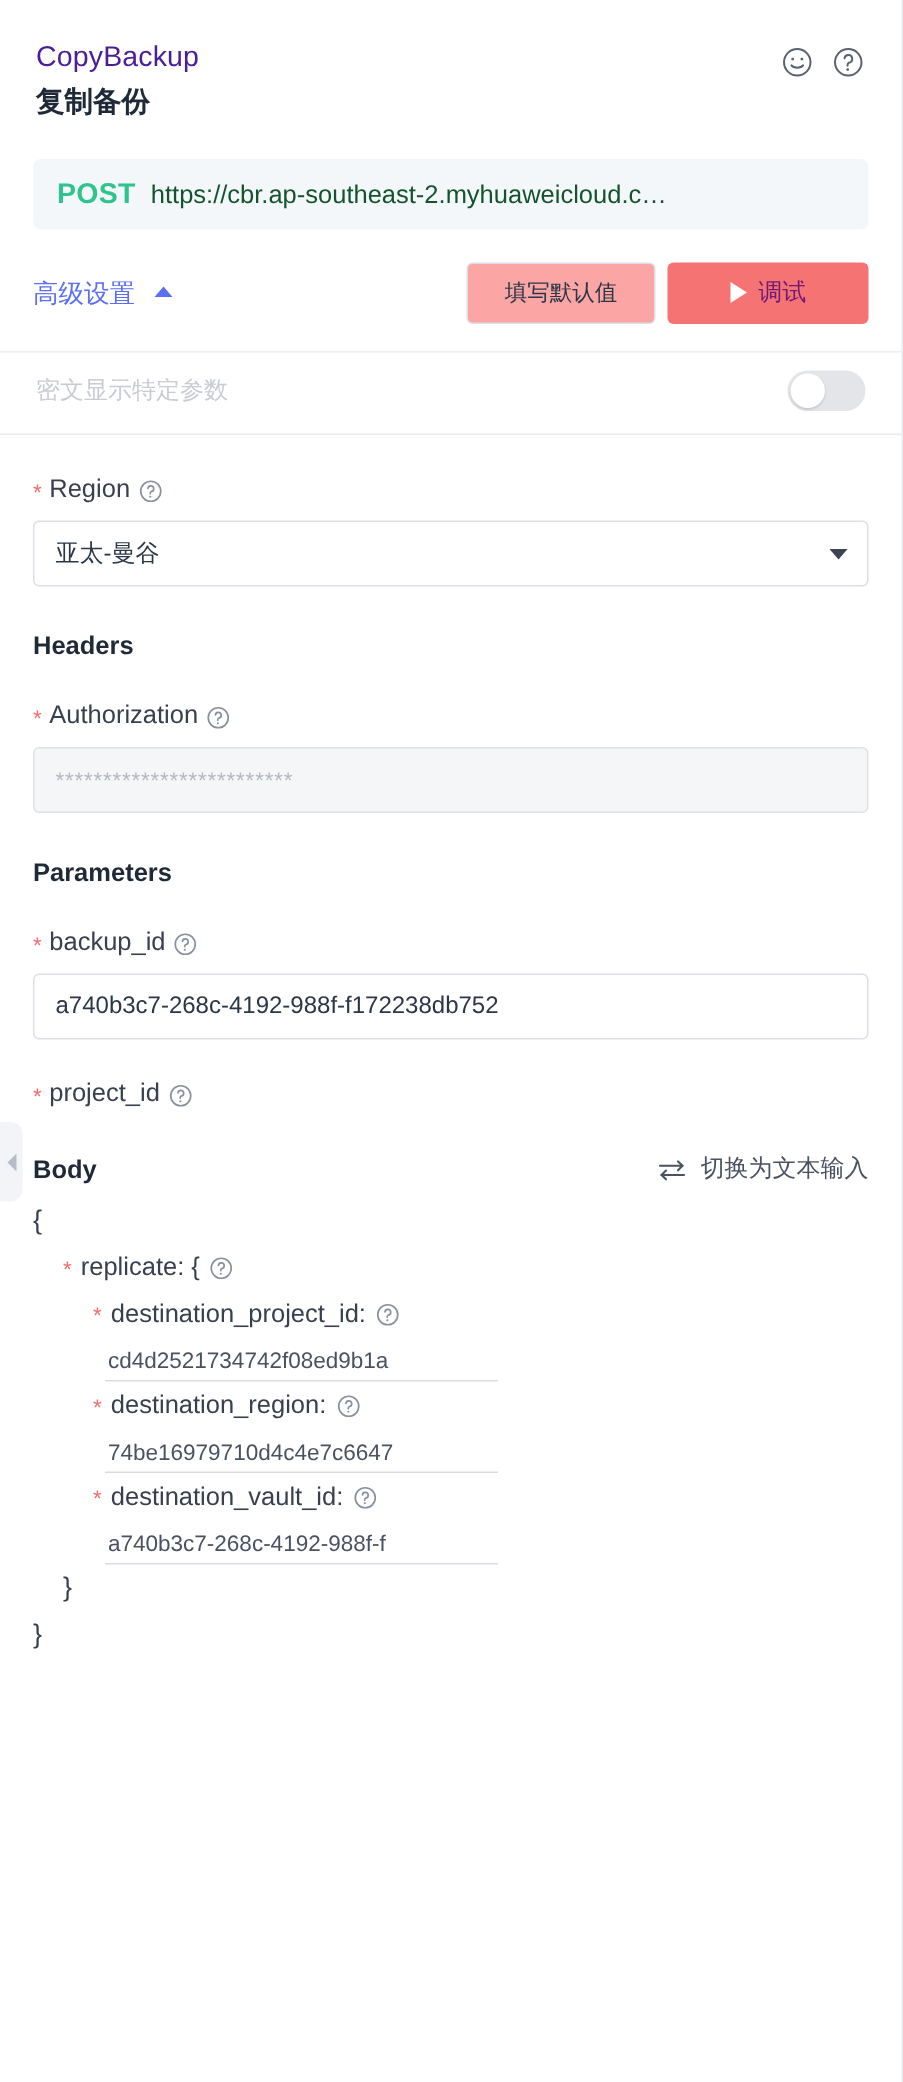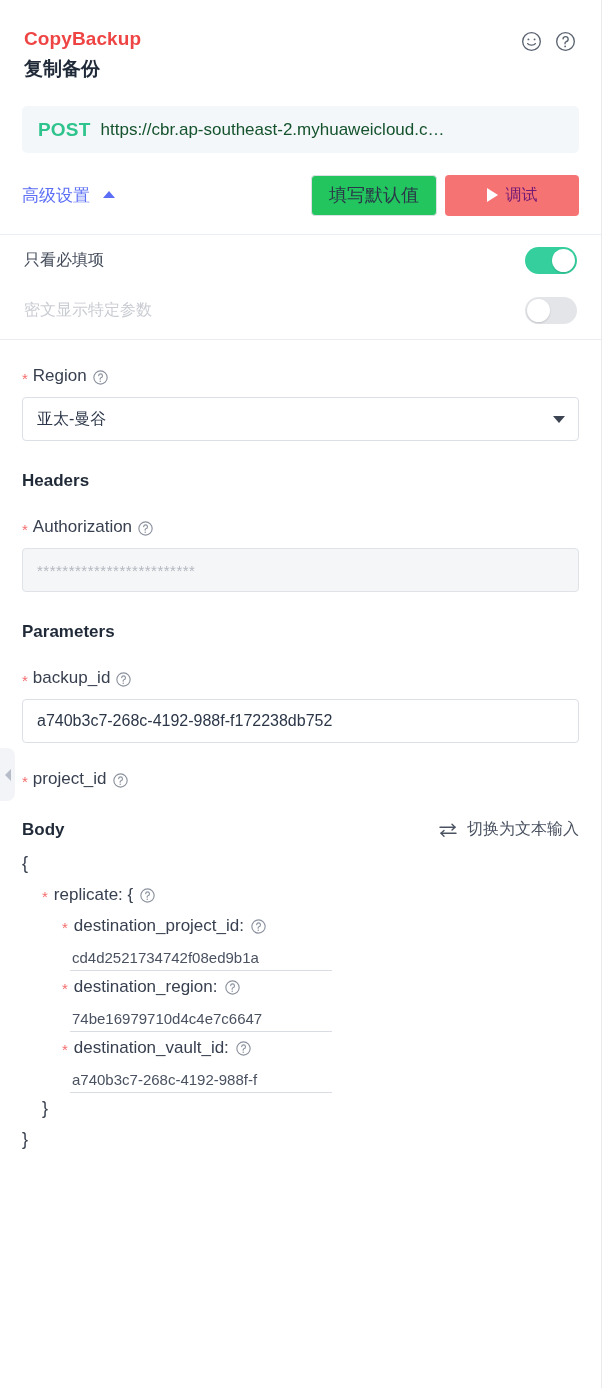--- a/index.html
+++ b/index.html
@@ -13,21 +13,21 @@
   #panel {
     position: relative;
     width: 602px; height: 1388px;
     background: #ffffff;
     border-right: 1px solid #e8eaec;
   }
 
   
   .header { padding: 26px 24px 0 24px; position: relative; }
   .api-name {
-    font-size: 19px; font-weight: bold; color: #ef4444;
+    font-size: 19px; font-weight: normal; color: #4c1d95;
     letter-spacing: .1px; line-height: 26px;
   }
   .api-cn {
     font-size: 19px; font-weight: bold; color: #1f2937;
     line-height: 30px; margin-top: 2px;
   }
   .header-icons {
     position: absolute; top: 30px; right: 24px;
     display: flex; gap: 11px; align-items: center;
   }
@@ -66,22 +66,22 @@
   .chev-up {
     display:inline-block; width:0;height:0;
     border-left:6px solid transparent;
     border-right:6px solid transparent;
     border-bottom:7px solid #5b6ef5;
     position: relative; top: -1px;
   }
   .tool-btns { display: flex; align-items: center; gap: 8px; }
   .btn-default {
     height: 41px; min-width: 126px; padding: 0 14px;
-    background: #22c55e; border: 1px solid #dcdfe6; border-radius: 4px;
-    color: #2b3648; font-size: 18px; cursor: pointer;
+    background: #fca5a5; border: 1px solid #dcdfe6; border-radius: 4px;
+    color: #2b3648; font-size: 15px; cursor: pointer;
     display: flex; align-items: center; justify-content: center;
     font-family: "Liberation Sans", sans-serif;
   }
   .btn-debug {
     height: 41px; min-width: 134px; padding: 0 16px;
     background: #f67373; border: none; border-radius: 4px;
     color: #701a75; font-size: 16px; cursor: pointer;
     display: flex; align-items: center; justify-content: center; gap: 8px;
     font-family: "Liberation Sans", sans-serif;
   }
@@ -239,26 +239,20 @@
       <button class="btn-debug">
         <span class="play-tri"></span>
         <span>调试</span>
       </button>
     </div>
   </div>
 
   <div class="hr"></div>
 
   <div class="settings">
-    <div class="setrow">
-      <span class="setlabel">只看必填项</span>
-      <span class="switch on">
-        <span class="knob"></span>
-      </span>
-    </div>
     <div class="setrow">
       <span class="setlabel dim">密文显示特定参数</span>
       <span class="switch">
         <span class="knob"></span>
       </span>
     </div>
   </div>
 
   <div class="hr-strong"></div>
 

